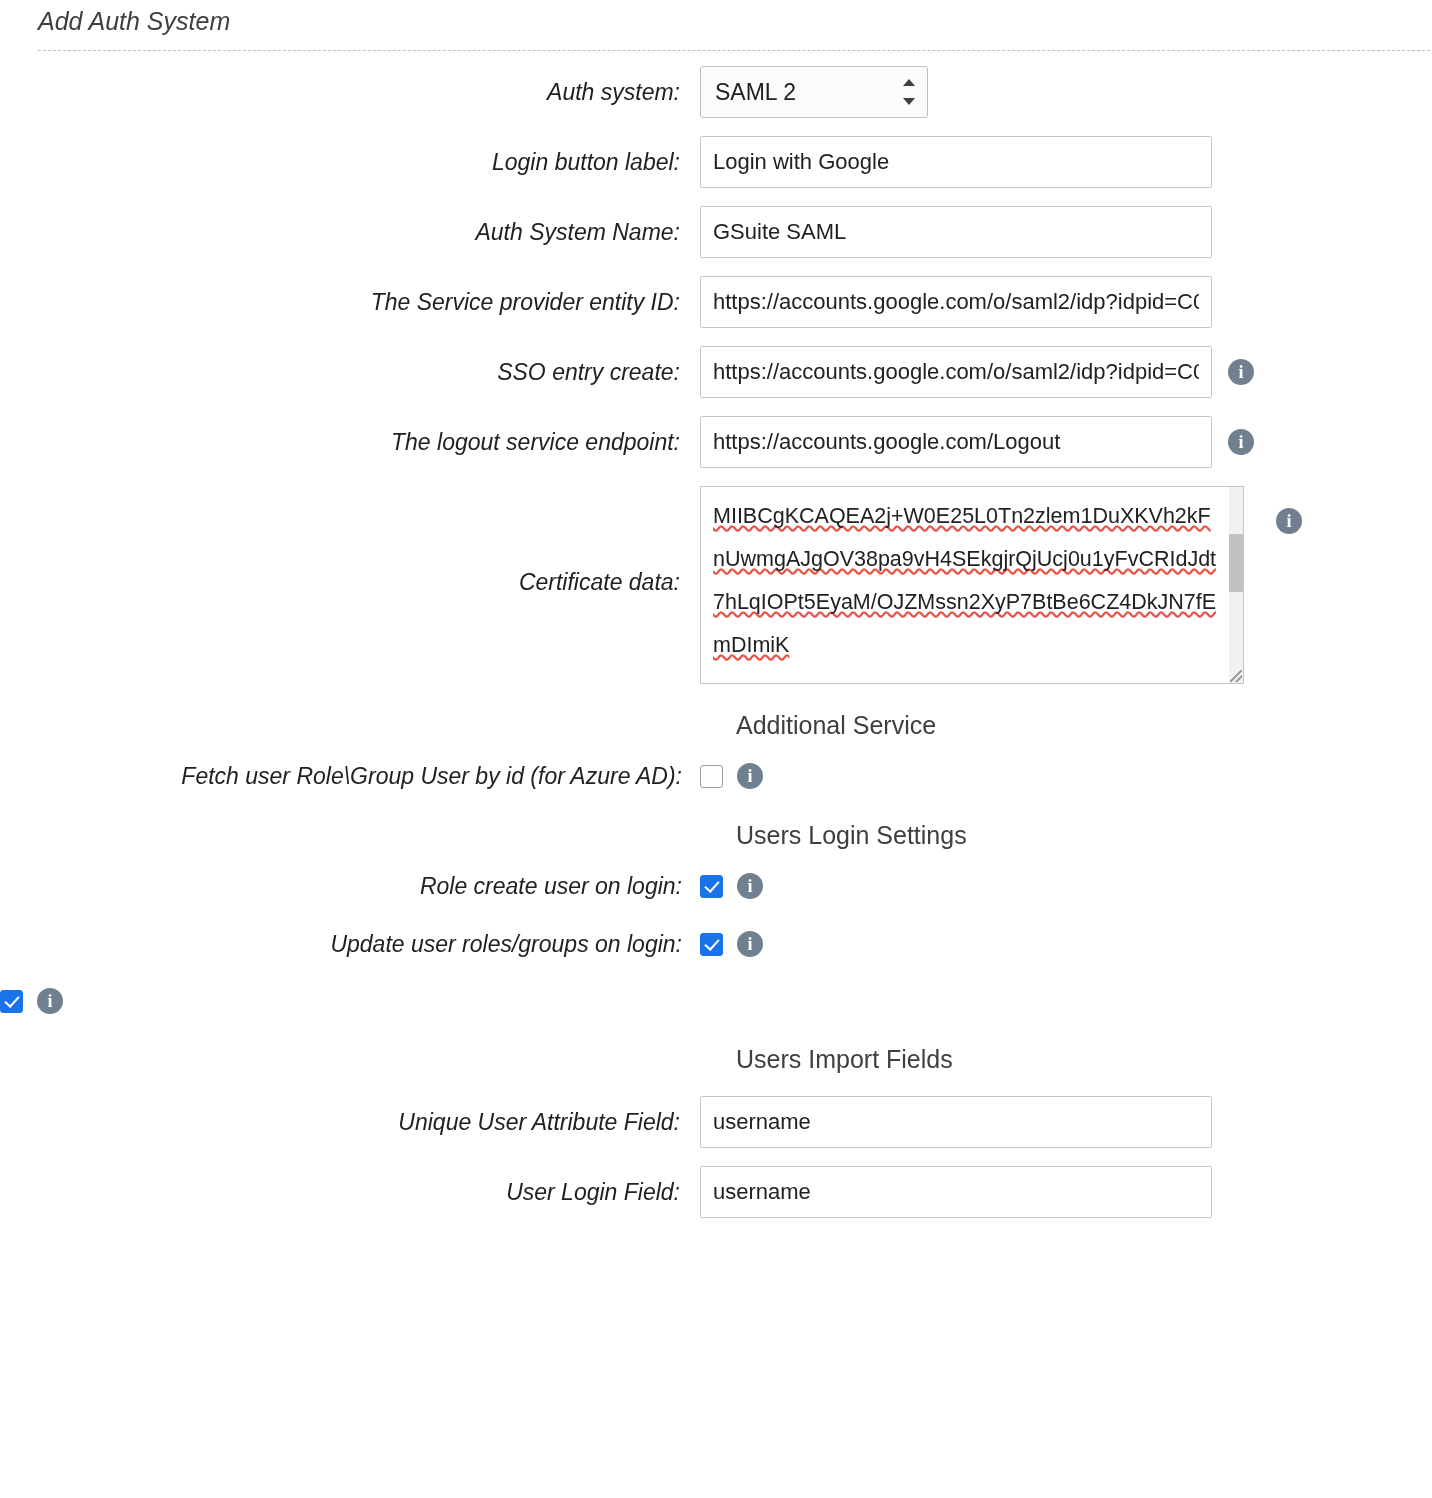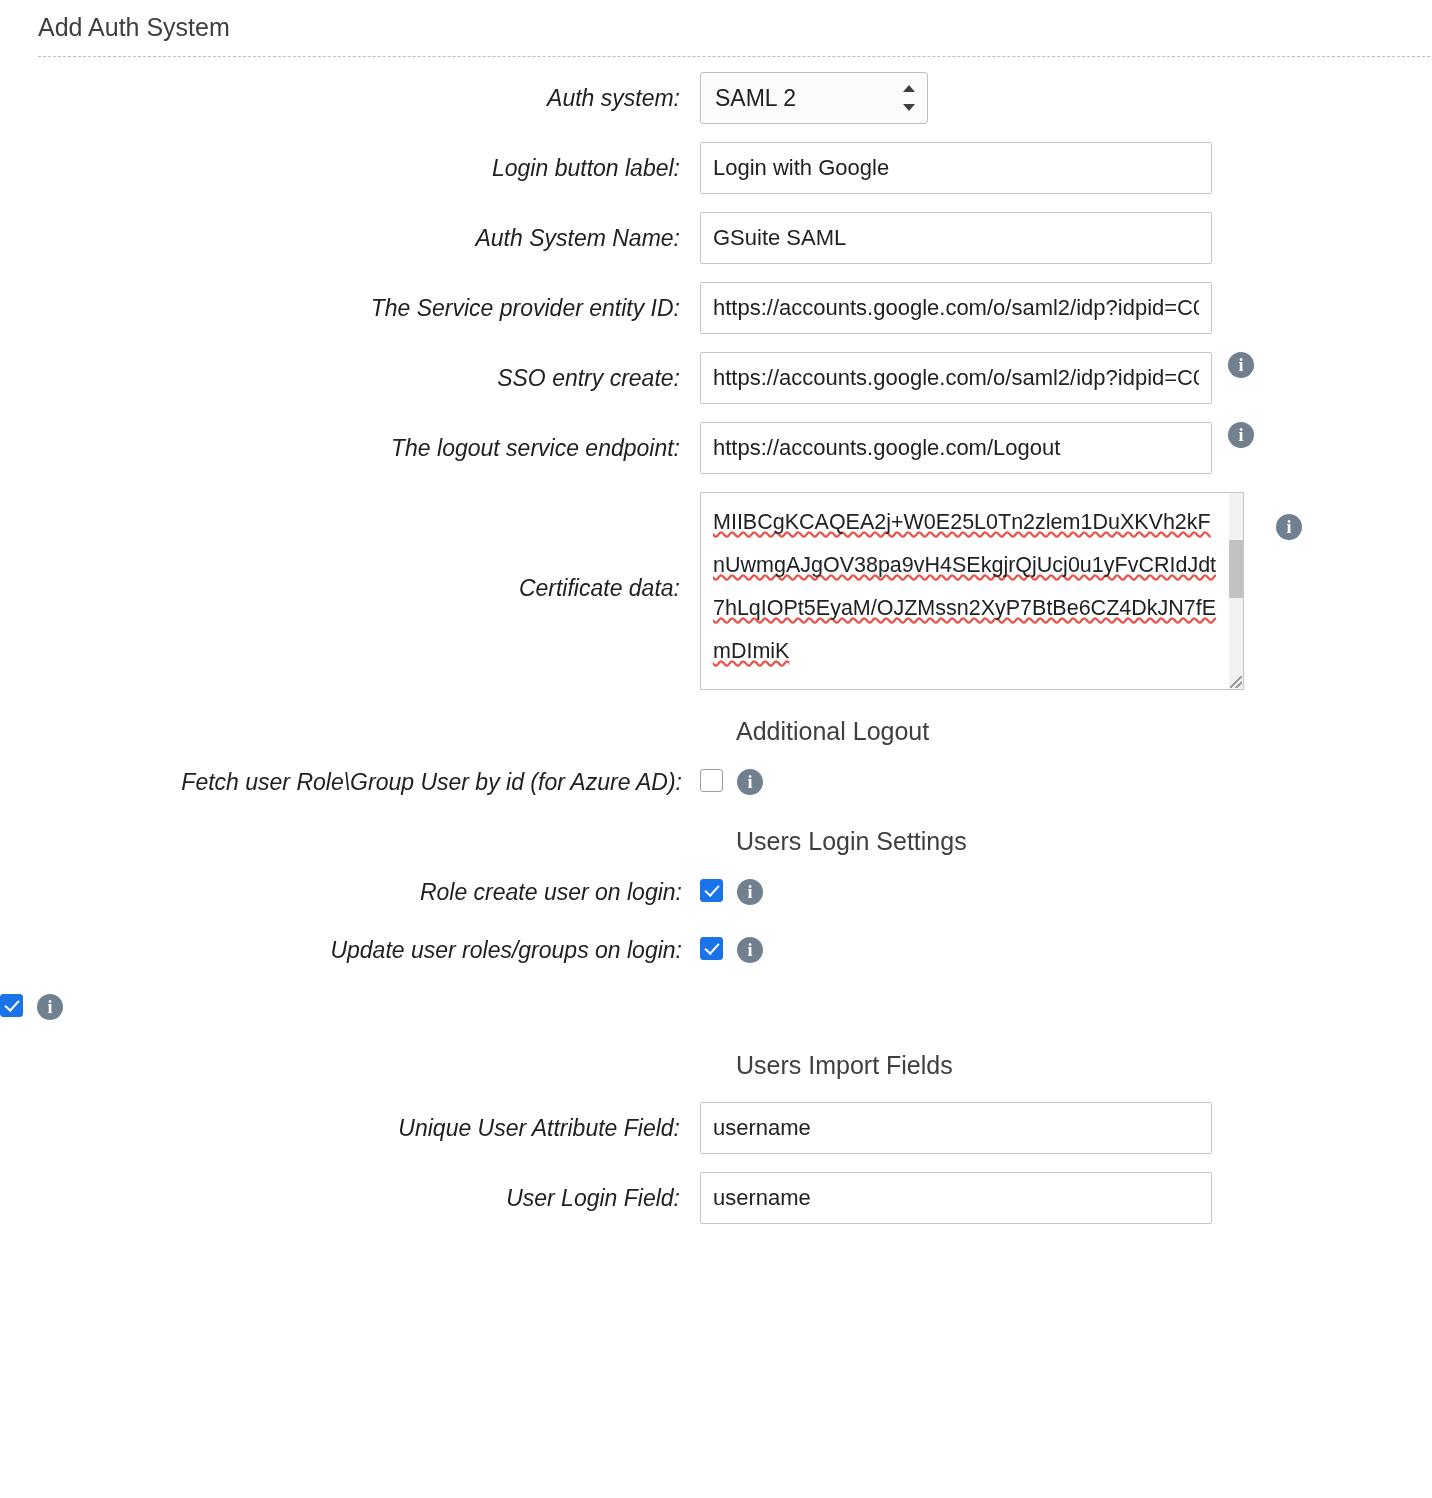--- a/index.html
+++ b/index.html
@@ -18,21 +18,22 @@
     position: relative;
     width: 1432px;
     height: 1498px;
     box-sizing: border-box;
   }
 
   
   .legend-wrap {
     position: relative;
     padding: 0 0 0 38px;
-    margin-top: 12px;
+    margin-top: 6px;
+    font-style: italic;
   }
   .legend-text {
     font-size: 25px;
     color: #3c4043;
     line-height: 30px;
     display: inline-block;
     background: #fff;
     padding-right: 12px;
   }
   .legend-rule {
@@ -57,21 +58,21 @@
     text-align: right;
     padding-right: 20px;
     font-size: 23px;
     color: #202124;
     line-height: 28px;
     box-sizing: border-box;
     font-style: italic;
   }
   .field {
     display: flex;
-    align-items: flex-start;
+    align-items: center;
   }
 
   
   .text-input {
     width: 512px;
     height: 52px;
     box-sizing: border-box;
     border: 1px solid #c6c6c6;
     background: #fff;
     font-family: "Liberation Sans", sans-serif;
@@ -322,21 +323,21 @@
         <div class="textarea-wrap">
           <textarea class="cert" style="">MIIBCgKCAQEA2j+W0E25L0Tn2zlem1DuXKVh2kFnUwmgAJgOV38pa9vH4SEkgjrQjUcj0u1yFvCRIdJdt7hLqIOPt5EyaM/OJZMssn2XyP7BtBe6CZ4DkJN7fEmDImiK</textarea>
           <div class="ta-scrollbar"></div>
           <div class="ta-thumb"></div>
           <div class="ta-resizer"></div>
           <span class="info-icon ta-info">i</span>
         </div>
       </div>
     </div>
 
-    <div class="subhead">Additional Logout</div>
+    <div class="subhead">Additional Service</div>
 
     <div class="row cb-row">
       <div class="label">Fetch user Role\Group User by id (for Azure AD):</div>
       <div class="field">
         <span class="cb"></span>
         <span class="info-icon small">i</span>
       </div>
     </div>
 
     <div class="subhead users-login">Users Login Settings</div>

